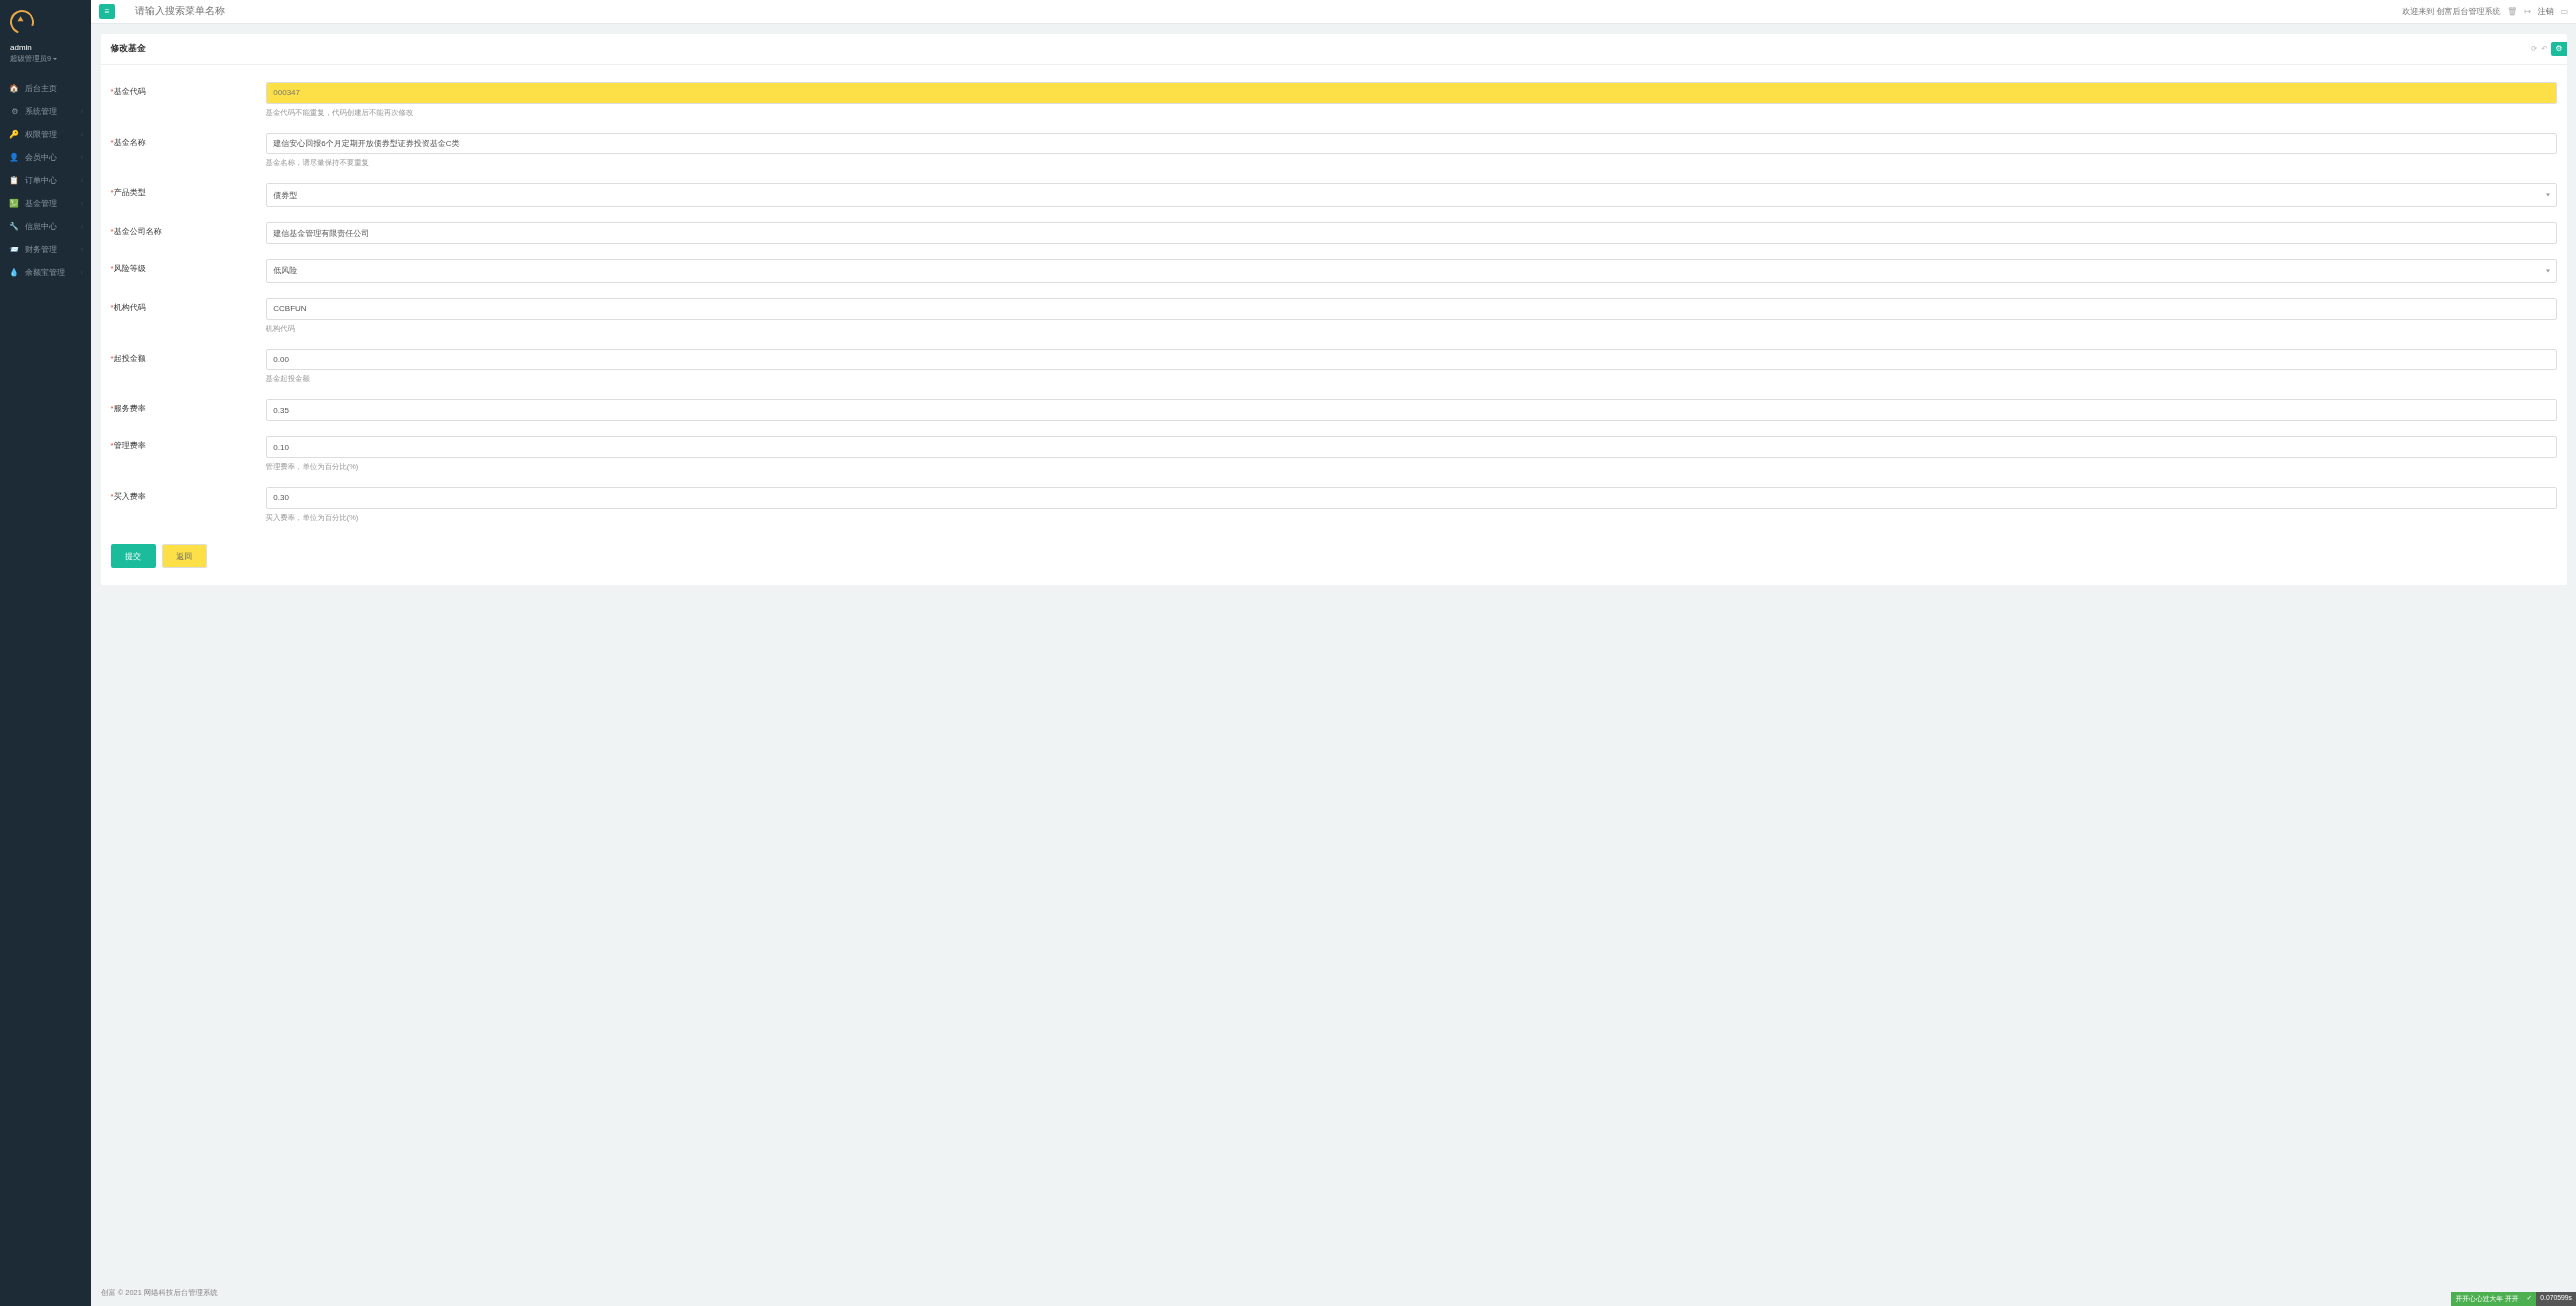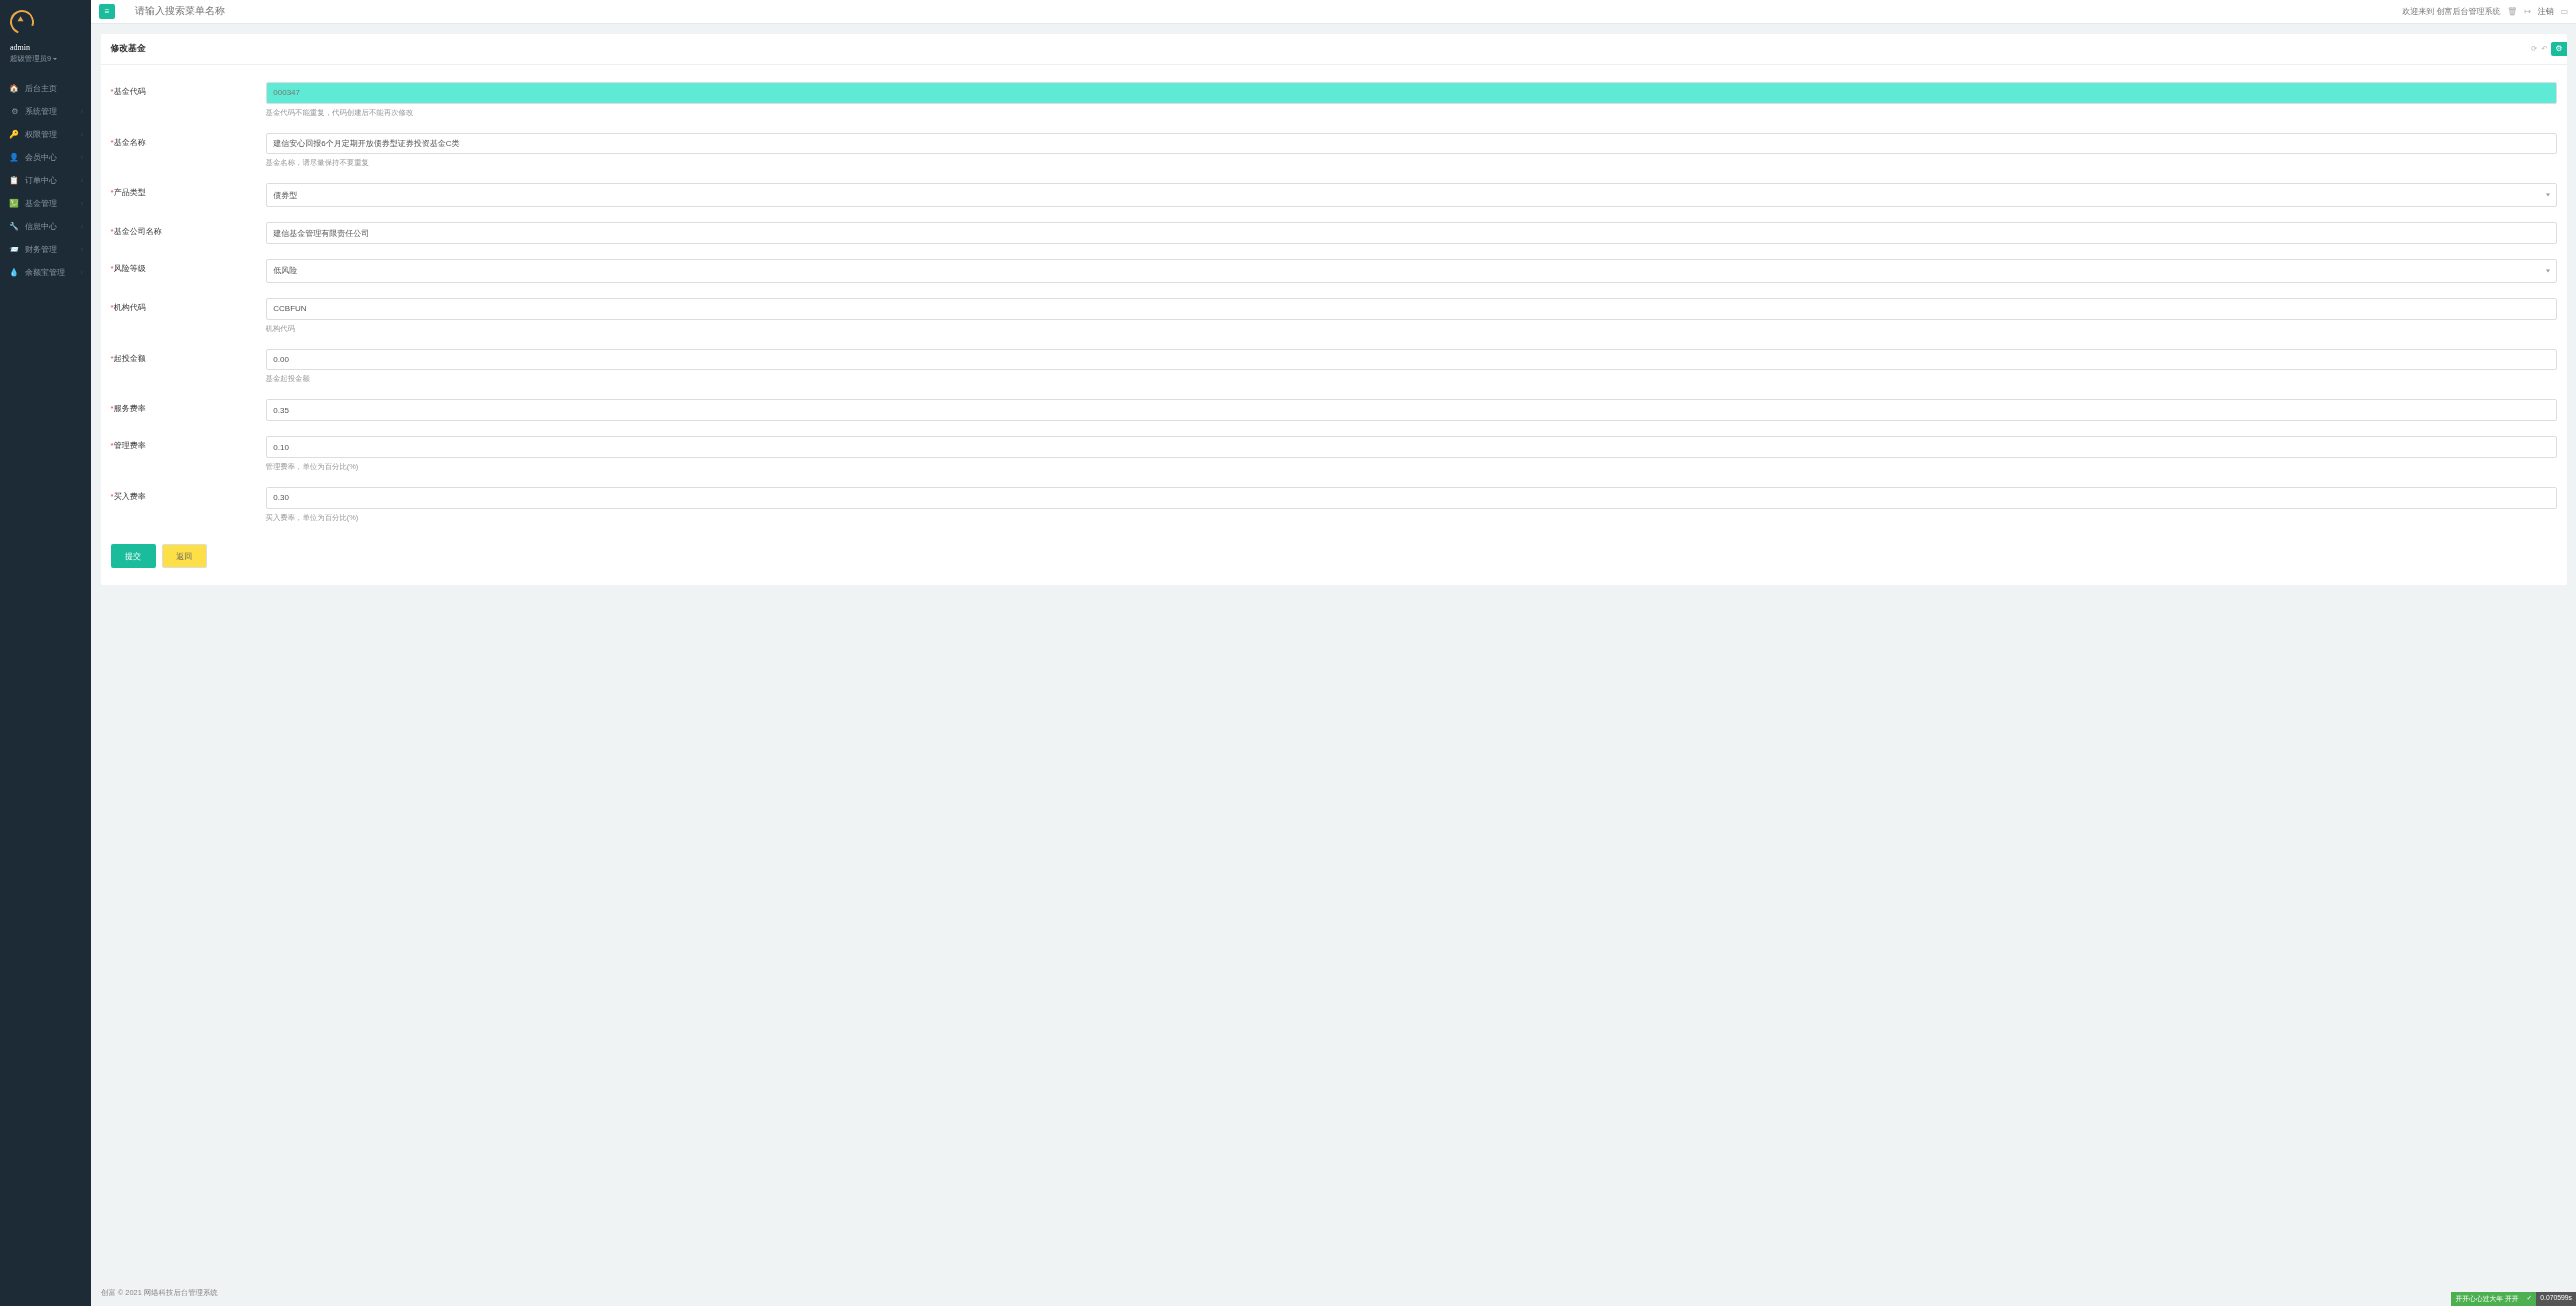--- a/index.html
+++ b/index.html
@@ -3,21 +3,21 @@
 <meta charset="utf-8">
 <style>
 * { margin: 0; padding: 0; box-sizing: border-box; }
 body { font-family: "Microsoft YaHei", Arial, sans-serif; font-size: 8px; background: #f0f3f4; color: #58666e; }
 
 .sidebar { position: fixed; left: 0; top: 0; width: 91px; height: 100vh; background: #1c2b36; color: #fff; overflow-y: auto; }
 .sidebar-header { padding: 6.8px 10px 10px; }
 .logo { width: 27px; height: 27px; margin: 3.4px 0 5.4px; }
 .logo-shape { width: 24px; height: 24px; border: 2.7px solid #e8a646; border-radius: 50%; border-bottom-color: transparent; transform: rotate(-25deg); position: relative; }
 .logo-shape::after { content: ""; position: absolute; top: 4px; left: 6.8px; width: 0; height: 0; border-left: 3.4px solid transparent; border-right: 3.4px solid transparent; border-bottom: 5.4px solid #e8a646; transform: rotate(25deg); }
-.username { color: #fff; font-size: 8px; font-family: Liberation Serif, serif; }
+.username { color: #fff; font-size: 8px; }
 .role { color: #8a97a2; font-size: 7.4px; margin-top: 2px; cursor: pointer; }
 .role::after { content: ""; display: inline-block; margin-left: 2px; width: 0; height: 0; border-left: 2px solid transparent; border-right: 2px solid transparent; border-top: 2.7px solid #8a97a2; vertical-align: middle; }
 
 .nav { list-style: none; margin-top: 3.4px; }
 .nav-item { display: flex; align-items: center; padding: 6px 10px; color: #8a97a2; cursor: pointer; font-size: 8px; position: relative; }
 .nav-icon { width: 9.5px; margin-right: 5.4px; display: inline-flex; align-items: center; justify-content: center; }
 .nav-arrow { position: absolute; right: 8px; color: #3a4953; font-size: 6.8px; }
 
 .main { margin-left: 91px; min-height: 100vh; display: flex; flex-direction: column; }
 .topbar { background: #fff; height: 24px; display: flex; align-items: center; padding: 0 8px; border-bottom: 0.7px solid #e5e9ec; }
@@ -35,21 +35,21 @@
 .panel-tools { margin-left: auto; display: flex; gap: 4px; align-items: center; }
 .tool-icon { color: #bbb; cursor: pointer; font-size: 7.4px; }
 .tool-badge { background: #1abc9c; color: #fff; border-radius: 2px 0 0 2px; padding: 2.7px 4px; cursor: pointer; margin-right: -10px; }
 
 .panel-body { padding: 17px 10px 10px; }
 .form-row { display: flex; margin-bottom: 15px; justify-content: flex-end; }
 .form-label { width: 155px; text-align: left; padding-top: 4px; font-size: 8px; color: #333; }
 .req { color: #e74c3c; }
 .form-control-wrap { flex: 1; }
 .form-input, .form-select { width: 100%; padding: 5.4px 6.8px; border: 0.7px solid #ddd; border-radius: 2px; font-size: 8px; color: #555; background: #fff; }
-.form-input:disabled { background: #5eead4; color: #777; }
+.form-input:disabled { background: #fde047; color: #777; }
 .form-select { appearance: none; background: #fff; position: relative; }
 .select-wrap { position: relative; }
 .select-wrap::after { content: ""; position: absolute; right: 6.8px; top: 50%; transform: translateY(-50%); width: 0; height: 0; border-left: 2.7px solid transparent; border-right: 2.7px solid transparent; border-top: 3.4px solid #999; pointer-events: none; }
 .help-text { color: #999; font-size: 7.4px; margin-top: 4px; }
 
 .form-actions { padding: 6.8px 0; }
 .btn { display: inline-block; padding: 5.4px 13.5px; border-radius: 2px; font-size: 8px; cursor: pointer; border: 0.7px solid transparent; }
 .btn-primary { background: #1abc9c; color: #fff; }
 .btn-default { background: #fde047; color: #666; border-color: #ddd; margin-left: 4px; }
 

